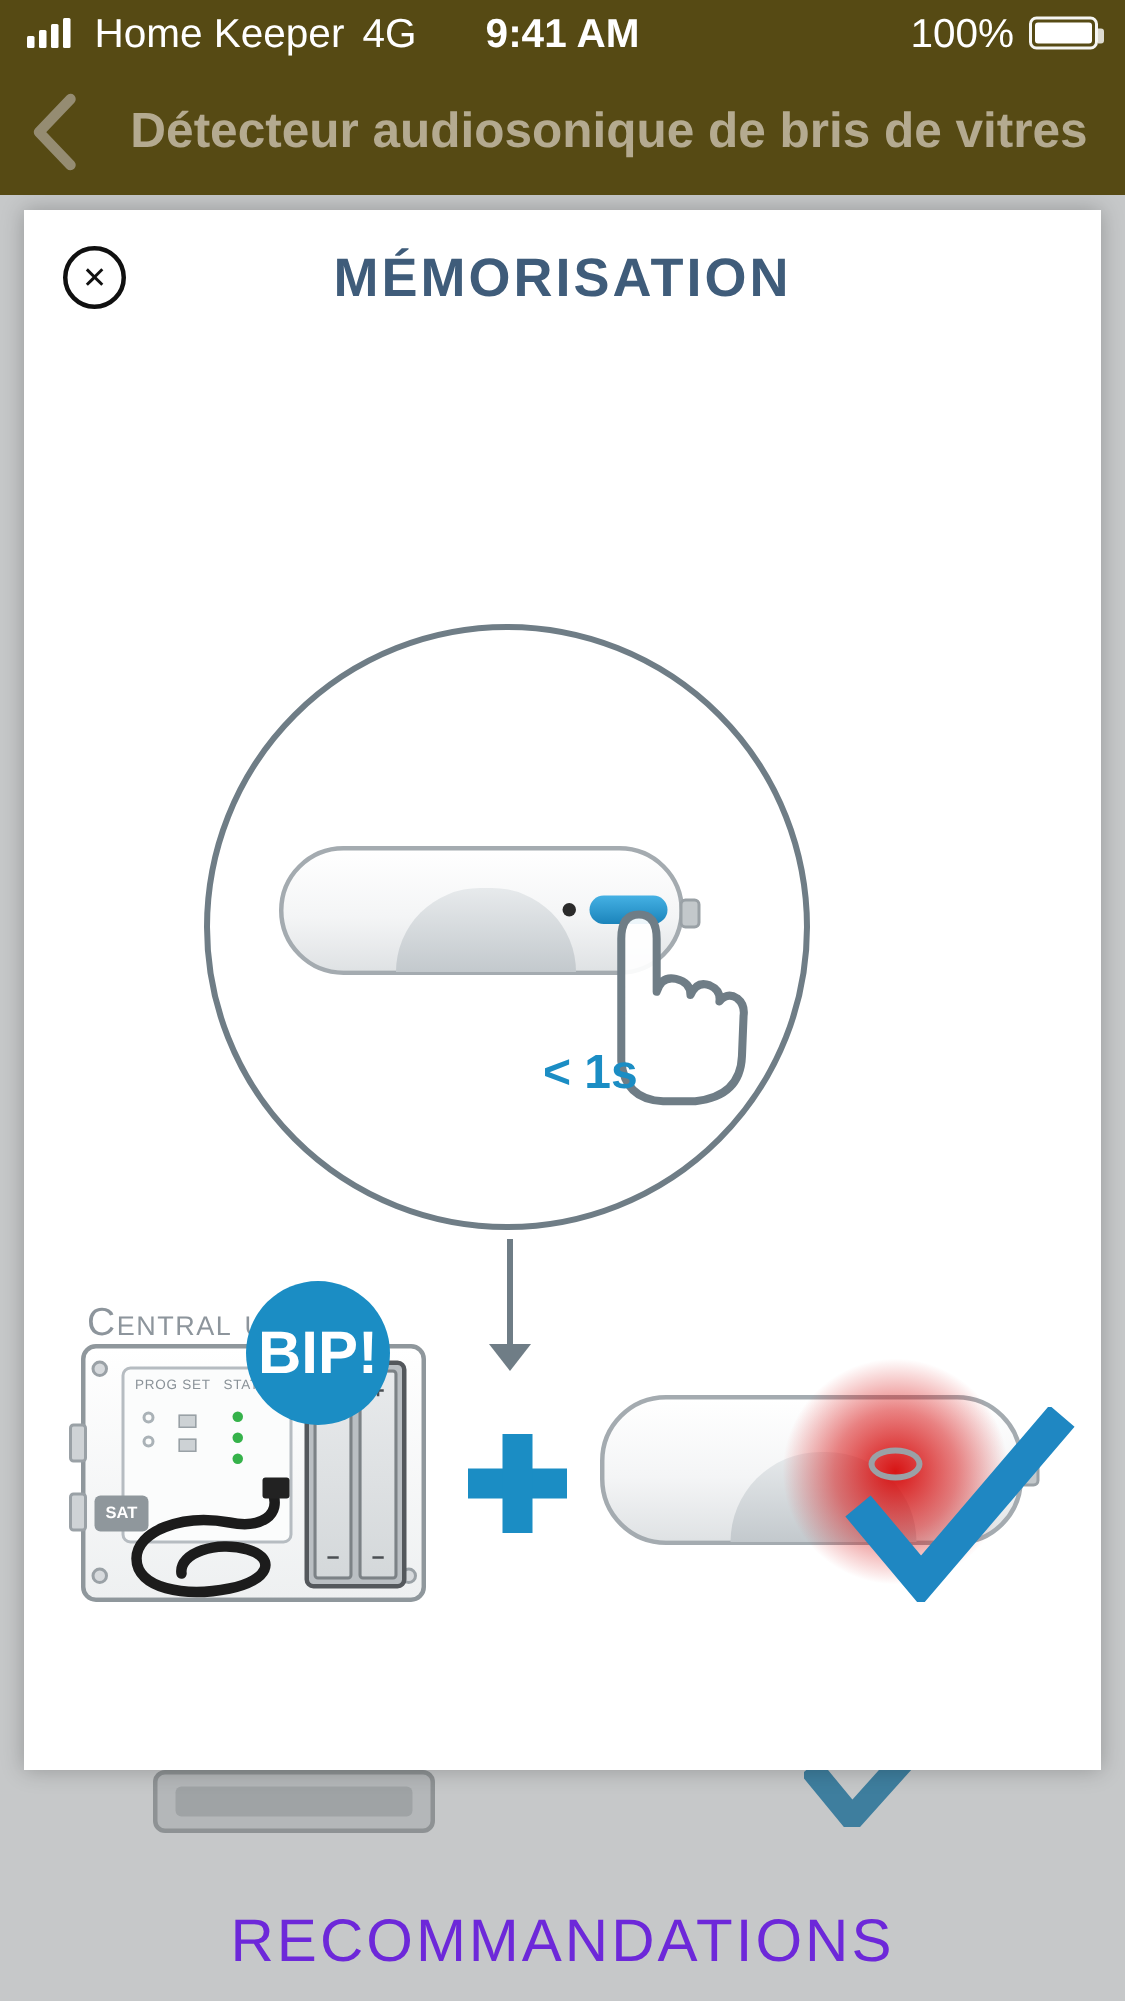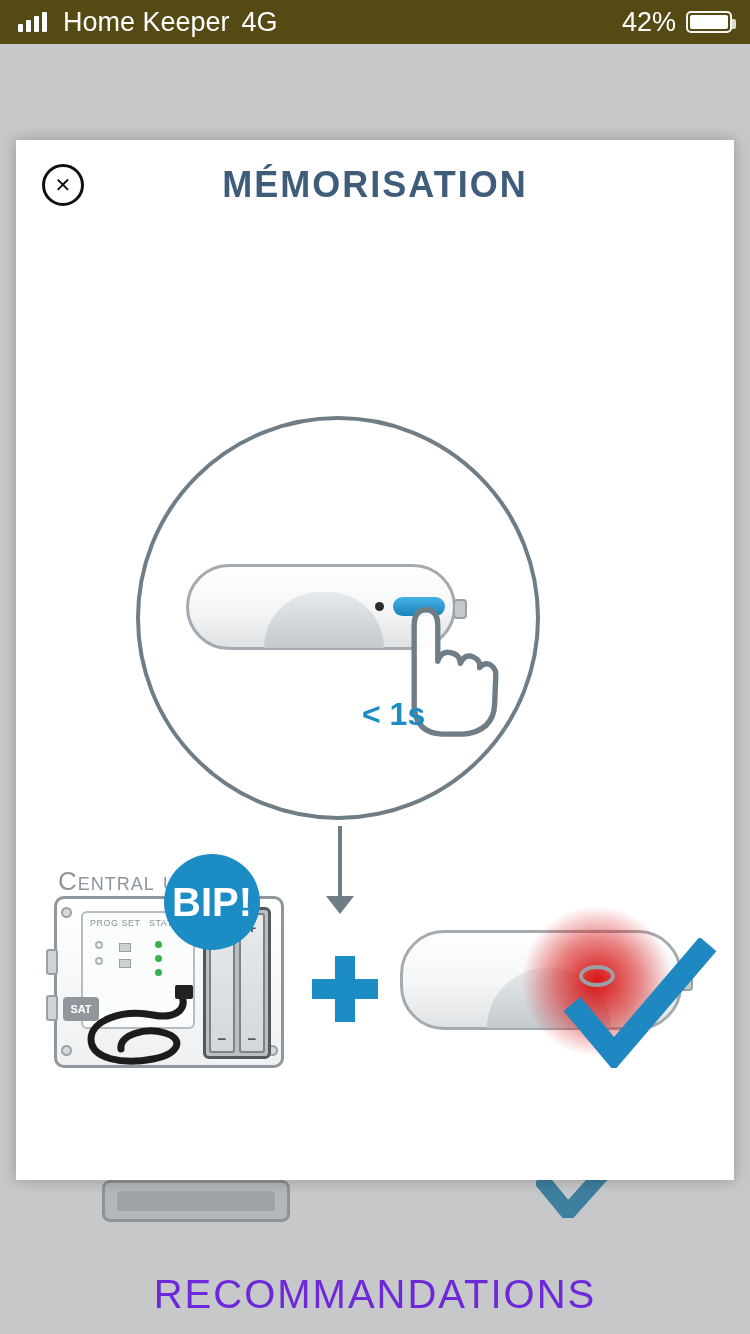--- a/index.html
+++ b/index.html
@@ -136,29 +136,36 @@
     <div class="sb-left">
       <span class="signal">
         <span class="sig1"></span>
           <span class="sig2"></span>
           <span class="sig3"></span>
           <span class="sig4"></span>
       </span>
       <span>Home Keeper</span>
       <span>4G</span>
     </div>
+    <div class="sb-time">9:41 AM</div>
     <div class="sb-right">
-      <span>42%</span>
+      <span>100%</span>
       <span class="batt">
         <span class="batt-fill"></span>
           <span class="batt-tip"></span>
       </span>
     </div>
   </div>
 
+  <div class="navbar">
+    <svg class="back" width="40" height="56" viewBox="0 0 40 56">
+      <polyline points="31,6 10,28 31,50" fill="none" stroke="#958c72" stroke-width="7" stroke-linecap="round" stroke-linejoin="round"></polyline>
+    </svg>
+    <div class="nav-title">Détecteur audiosonique de bris de vitres</div>
+  </div>
 
   <div class="dim-box">
     <div class="dim-box-inner"></div>
   </div>
   <div class="dim-check-wrap">
     <svg width="90" height="38" viewBox="0 0 90 38">
       <polyline points="4,-2 32,32 84,-26" fill="none" stroke="#3e7e9e" stroke-width="16"></polyline>
     </svg>
   </div>
   <div class="recs">RECOMMANDATIONS</div>

